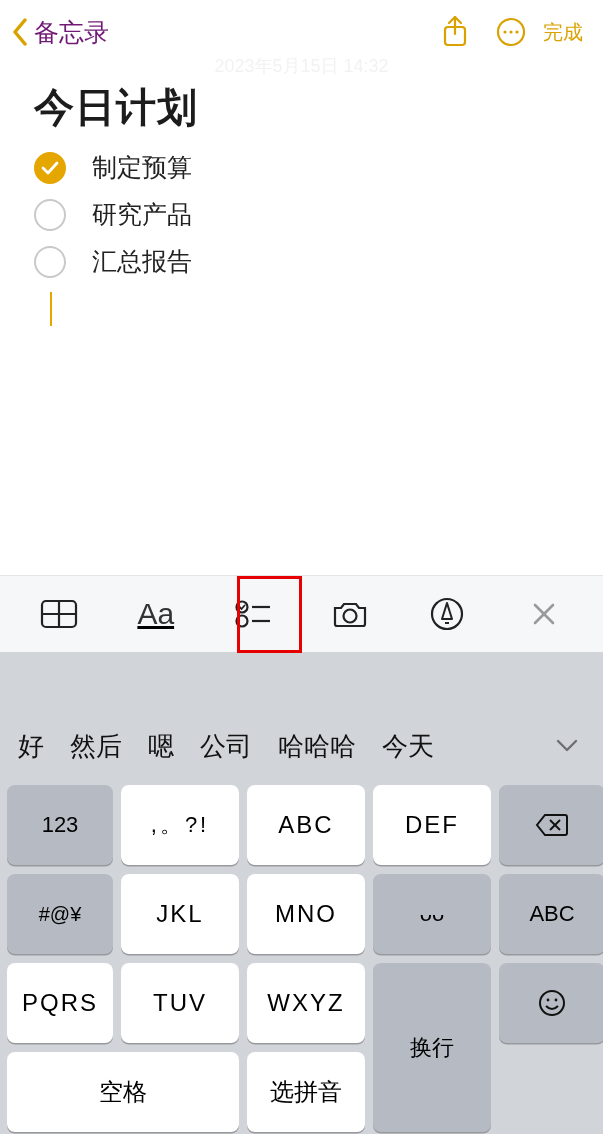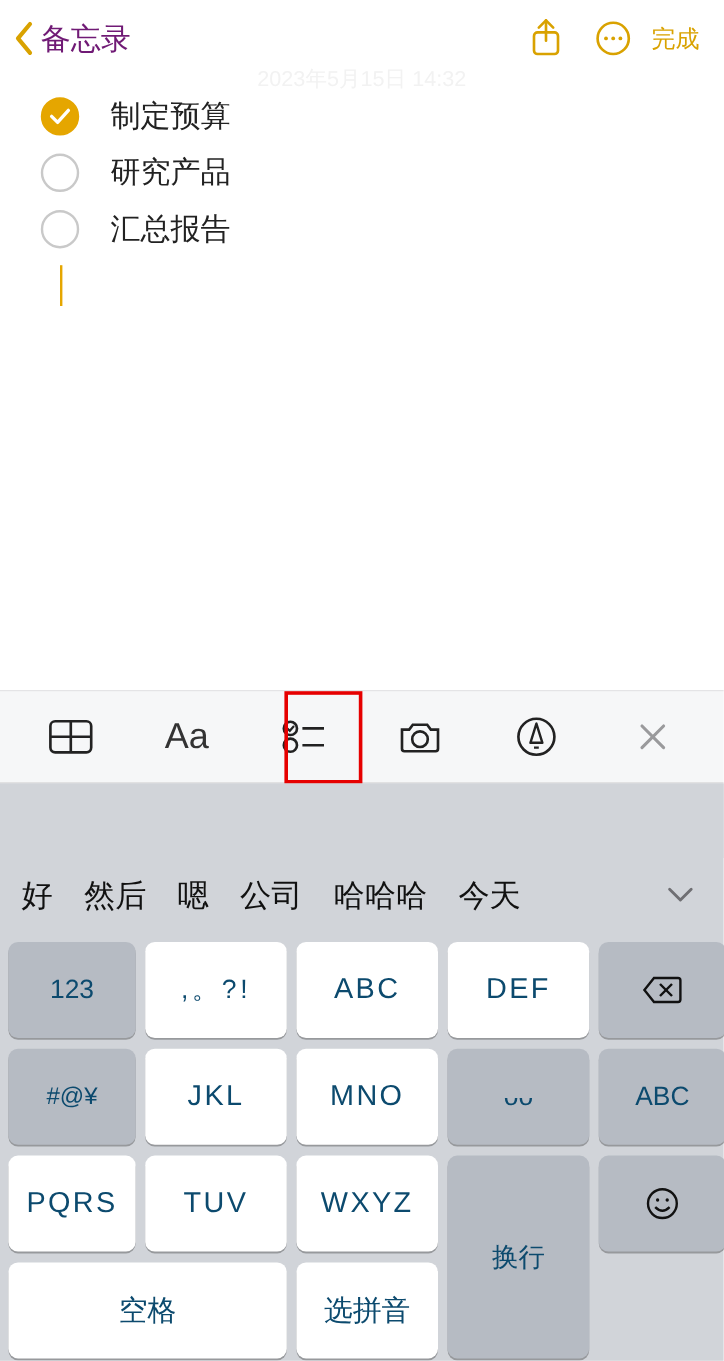--- a/index.html
+++ b/index.html
@@ -82,20 +82,21 @@
   .format-bar {
     position: absolute;
     top: 575px; left: 0; width: 603px; height: 78px;
     background: #f6f7f8;
     border-top: 1px solid #e4e4e6;
     border-bottom: 1px solid #d3d3d5;
     display: flex;
     align-items: center;
     justify-content: space-around;
     padding: 0 10px;
+    text-decoration: underline;
   }
   .fmt-btn {
     width: 80px; height: 60px;
     display:flex; align-items:center; justify-content:center;
     color: #333;
   }
   .fmt-btn.x { color: #9a9a9c; font-size: 30px; }
   .aa { font-size: 30px; font-weight:500; }
   .highlight-box {
     position: absolute;
@@ -138,21 +139,21 @@
     grid-template-columns: 106px 118px 118px 118px 106px;
     grid-template-rows: 80px 80px 80px 80px;
     gap: 9px 8px;
   }
   .key {
     background: #ffffff;
     border-radius: 8px;
     box-shadow: 0 1.5px 0 rgba(0,0,0,0.28);
     display:flex; align-items:center; justify-content:center;
     font-size: 24px;
-    color:#0c4a6e;
+    color:#000000;
     letter-spacing: 2px;
   }
   .key.func {
     background: #b6bbc3;
     letter-spacing: 0;
     font-size: 22px;
   }
   .key.func.small { font-size: 20px; }
   .key.tall { grid-row: span 2; }
   .key.space { grid-column: span 2; letter-spacing:0; font-size:24px; }
@@ -192,20 +193,21 @@
         <circle cx="21" cy="15" r="1.6" fill="#d9a200" stroke="none"></circle>
       </svg>
     </span>
   </div>
   <div class="done">完成</div>
 </div>
 
 <div class="meta">2023年5月15日 14:32</div>
 
 <div class="content">
+  <div class="title">今日计划</div>
 
   <div class="check-row">
     <div class="circle checked">
       <svg width="18" height="14" viewBox="0 0 18 14">
           <path d="M2 7 L7 12 L16 2" stroke="#fff" stroke-width="2.8" fill="none" stroke-linecap="round" stroke-linejoin="round"></path>
         </svg>
     </div>
     <span class="label">制定预算</span>
   </div>
 

